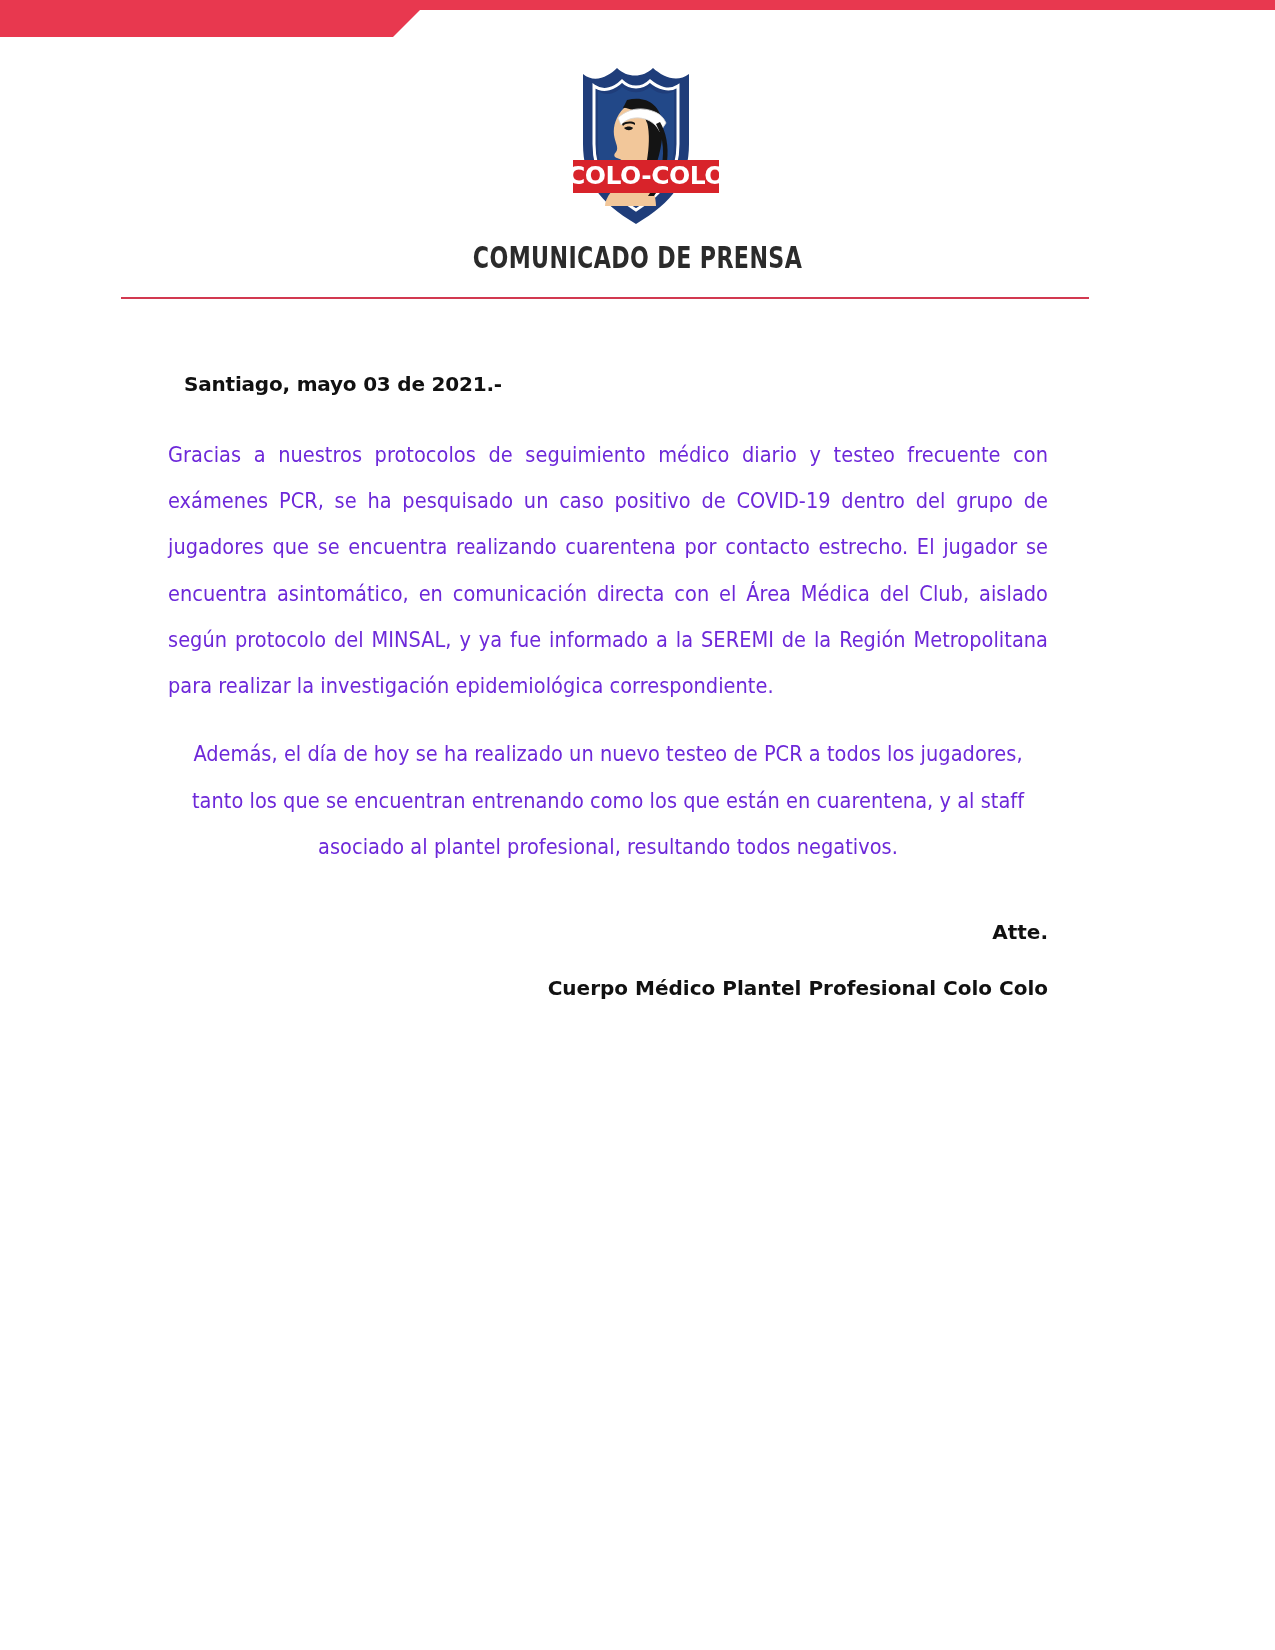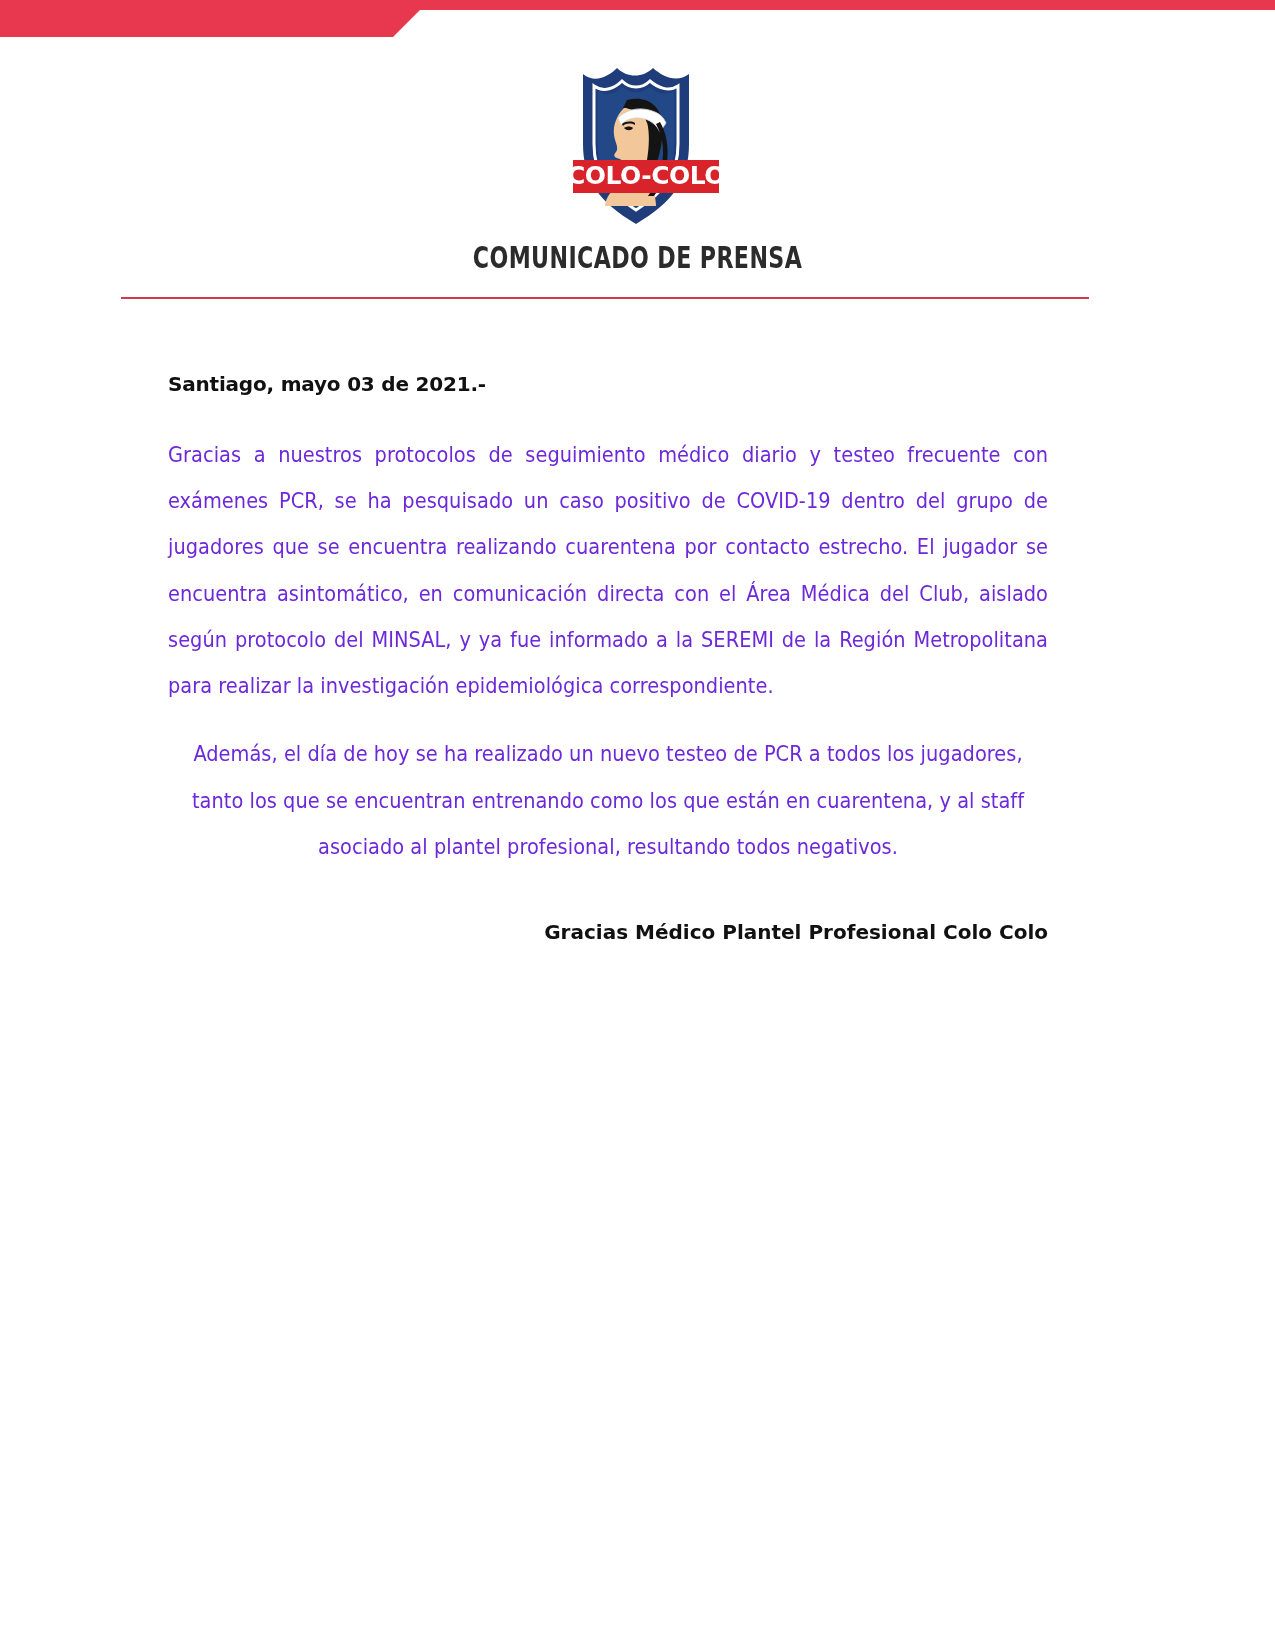--- a/index.html
+++ b/index.html
@@ -86,21 +86,21 @@
     top: 372px;
     left: 168px;
     width: 880px;
     color: #111111;
   }
   .doc-date {
     font-family: "DejaVu Sans", "Liberation Sans", sans-serif;
     font-size: 20px;
     font-weight: 700;
     letter-spacing: -0.2px;
-    margin: 0 0 36px 0;
+    margin: 0 0 36px 16px;
     line-height: 1.2;
   }
   .para {
     font-family: "DejaVu Sans Condensed", "Liberation Sans Narrow", "Liberation Sans", sans-serif;
     font-size: 21.5px;
     line-height: 2.15;
     text-align: justify;
     margin: 0 0 22px 0;
     color: #6d28d9;
     letter-spacing: 0.05px;
@@ -222,14 +222,15 @@
 <div class="doc-title">COMUNICADO DE PRENSA</div>
 <div class="title-rule" style="background: rgb(210, 57, 80);"></div>
 
 <div class="doc-body">
   <p class="doc-date">Santiago, mayo 03 de 2021.-</p>
   <p class="para">Gracias a nuestros protocolos de seguimiento médico diario y testeo frecuente con exámenes PCR, se ha pesquisado un caso positivo de COVID-19 dentro del grupo de jugadores que se encuentra realizando cuarentena por contacto estrecho. El jugador se encuentra asintomático, en comunicación directa con el Área Médica del Club, aislado según protocolo del MINSAL, y ya fue informado a la SEREMI de la Región Metropolitana para realizar la investigación epidemiológica correspondiente.</p>
   <p class="para last">Además, el día de hoy se ha realizado un nuevo testeo de PCR a todos los jugadores, tanto los que se encuentran entrenando como los que están en cuarentena, y al staff asociado al plantel profesional, resultando todos negativos.</p>
 </div>
 
 <div class="signature">
-  <p class="sign-body">Gracias Médico Plantel Profesional Colo Colo</p>
+  <p class="sign-atte">Atte.</p>
+  <p class="sign-body">Cuerpo Médico Plantel Profesional Colo Colo</p>
 </div>
 
 </body></html>

